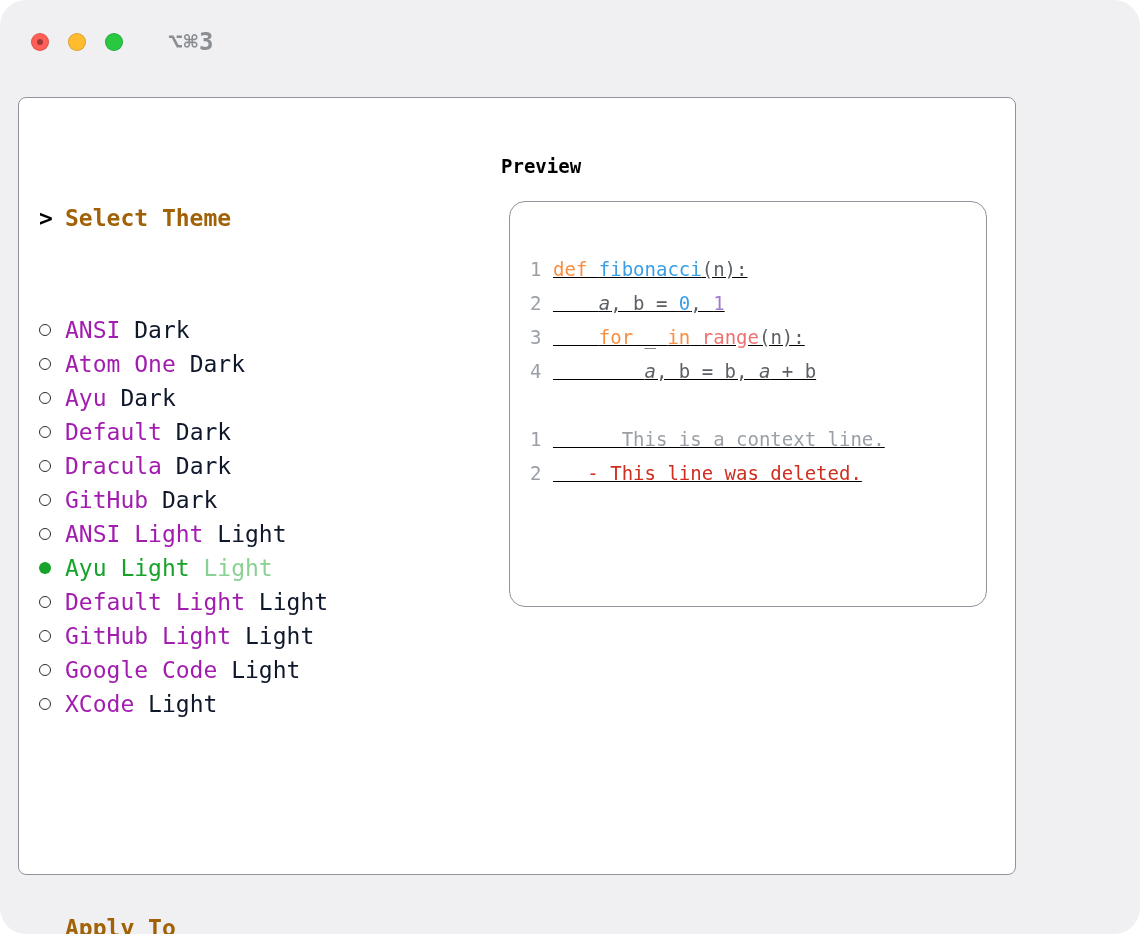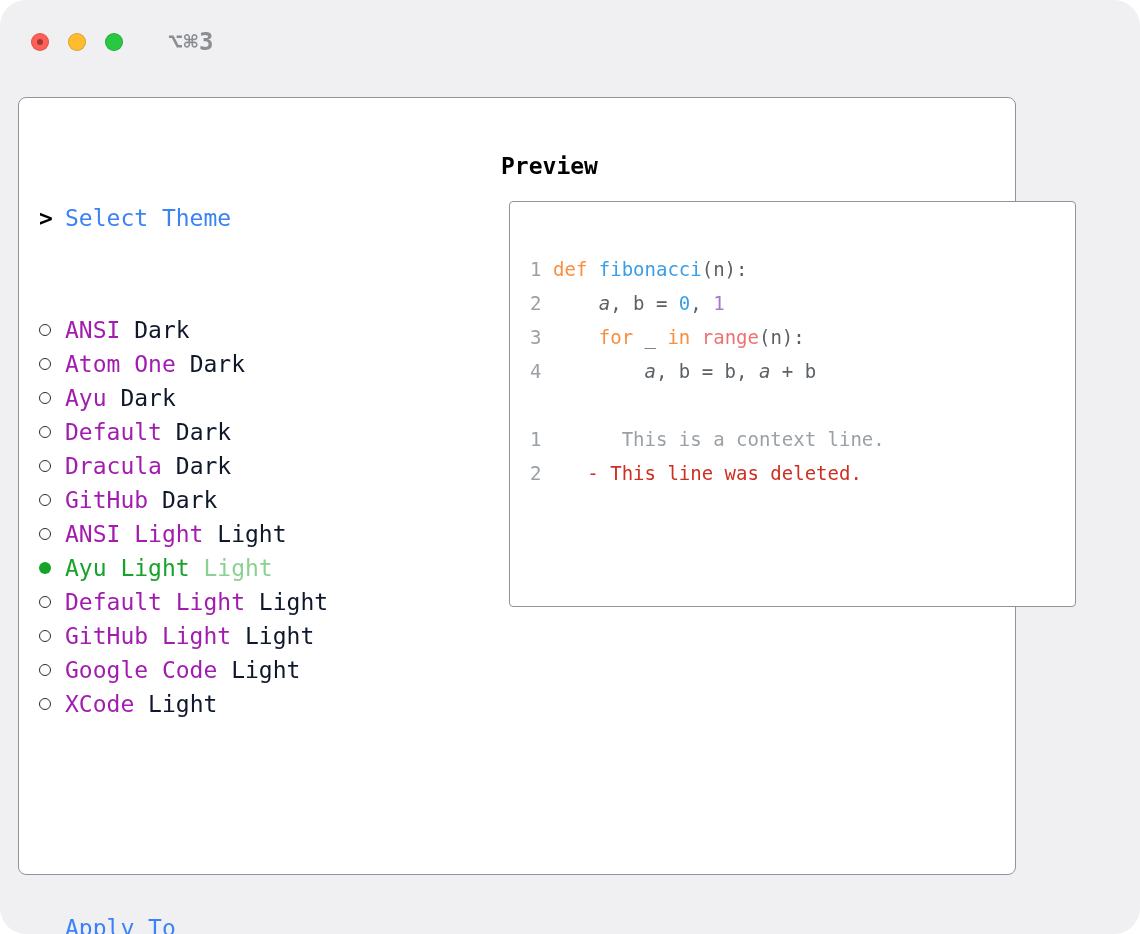--- a/index.html
+++ b/index.html
@@ -23,35 +23,35 @@
 
   
   .panel{position:absolute;left:18px;top:97px;width:998px;height:778px;background:#ffffff;
          border:1.5px solid #8f949b;border-radius:8px;}
 
   
   .left-col{position:absolute;left:20px;top:51px;font-size:23px;color:#1d1d1f;white-space:pre;}
   .row{height:34px;display:flex;align-items:center;}
   .marker{width:26px;flex:0 0 26px;display:flex;align-items:center;}
   .prompt{font-weight:bold;color:#000;}
-  .title{font-weight:normal;color:#3b82f6;}
+  .title{font-weight:bold;color:#a16207;}
   .circle{width:12px;height:12px;border-radius:50%;border:1.5px solid #2c2c2e;}
   .circle.filled{background:var(--green);border:none;}
   .label{color:#a21caf;}
   .variant{color:#0f172a;}
   .theme-row.selected .label{color:var(--green);text-align:right;}
   .theme-row.selected .variant{color:var(--green);opacity:.5;}
   .spacer{height:34px;}
 
   
   .preview-title{position:absolute;left:482px;top:51px;height:34px;line-height:34px;
-                 font-size:23px;font-weight:bold;color:#000;}
-  .preview-box{position:absolute;left:490px;top:103px;width:567px;height:406px;
-               border:1.5px solid #8f949b;border-radius:4px;padding:50px 0 0 20px;
-               font-size:19px;background:#fff;}
+                 font-size:19px;font-weight:bold;color:#000;}
+  .preview-box{position:absolute;left:490px;top:103px;width:478px;height:406px;
+               border:1.5px solid #8f949b;border-radius:16px;padding:50px 0 0 20px;
+               font-size:19px;background:#fff;text-decoration:underline;}
   .code-line{height:34px;line-height:34px;white-space:pre;color:var(--code-fg);}
   .ln{display:inline-block;width:23px;color:var(--linenum);}
   .tok-kw{color:var(--kw);}
   .tok-fn{color:var(--fn);}
   .tok-cb{color:var(--const-blue);}
   .tok-cp{color:var(--const-purple);}
   .tok-sp{color:var(--special);margin-top:40px;}
   .tok-var{font-style:italic;}
   .tok-ctx{color:var(--linenum);margin-top:36px;}
   .tok-del{color:var(--del);}

